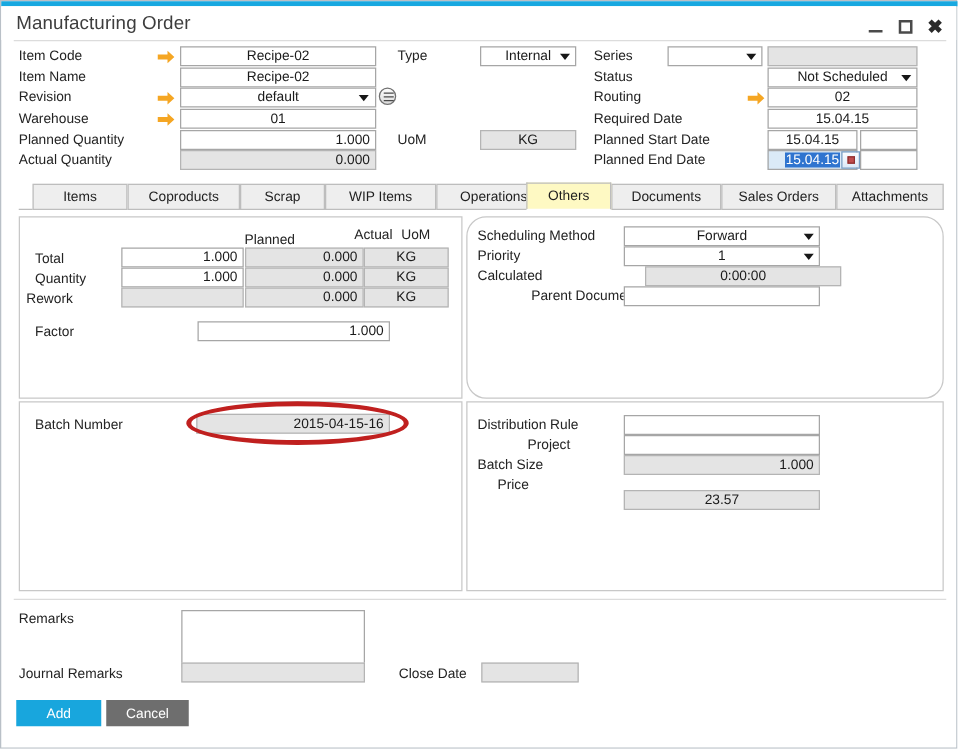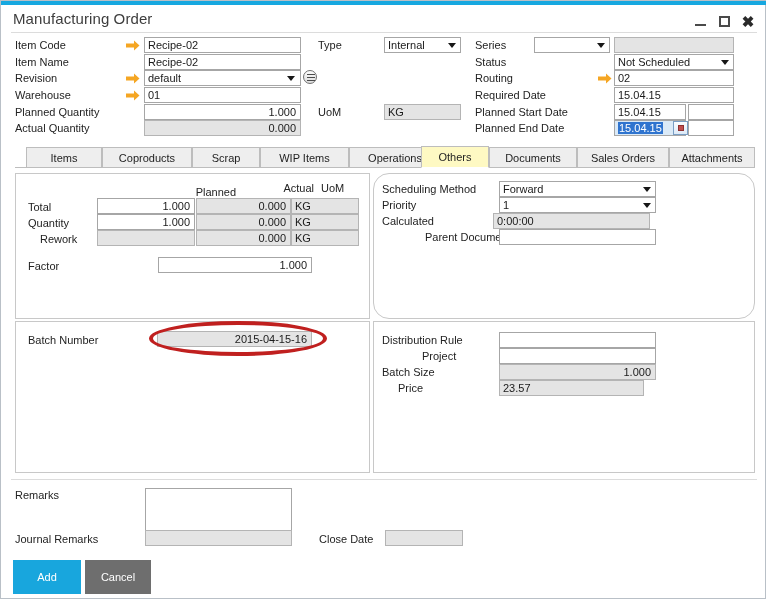--- a/index.html
+++ b/index.html
@@ -54,21 +54,21 @@
     position:absolute;width:14px;height:11px;
   }
   .arrow svg{display:block;}
 
   .fld{
     position:absolute;box-sizing:border-box;
     border:1px solid #a6a6a6;background:#ffffff;
     height:16px;font-size:11px;color:#1a1a1a;
     padding:1px 3px 0 3px;line-height:13px;
     font-family:"Liberation Sans", sans-serif;
-    overflow:hidden;white-space:nowrap;
+    overflow:hidden;white-space:nowrap;text-align:center;
   }
   .fld.ro{background:#e4e4e4;border:1px solid #b4b4b4;}
   .fld.num{text-align:right;padding-right:4px;}
   .fld.sel{background:#ffffff;}
   .dd-arrow{
     position:absolute;width:0;height:0;
     border-left:4px solid transparent;border-right:4px solid transparent;
     border-top:5px solid #171717;
   }
   .circ-btn{
@@ -115,21 +115,21 @@
   
   .ellipse{
     position:absolute;box-sizing:border-box;
     border:4px solid #c0201f;border-radius:50%;
     pointer-events:none;z-index:20;
   }
 
   
   .bottom-sep{position:absolute;left:10px;top:478px;width:746px;height:1px;background:#dcdcdc;}
   .btn{
-    position:absolute;box-sizing:border-box;height:34px;
+    position:absolute;box-sizing:border-box;height:21px;
     display:flex;align-items:center;justify-content:center;
     font-size:11px;color:#ffffff;border:none;cursor:default;
     font-family:"Liberation Sans", sans-serif;
   }
   .btn-add{background:#18a6dd;}
   .btn-cancel{background:#6e6e6e;}
   .textarea-fld{
     position:absolute;box-sizing:border-box;
     border:1px solid #a6a6a6;background:#ffffff;
   }
@@ -256,40 +256,40 @@
     <div class="lbl" style="left:12px;top:27px;">Total</div>
     <div class="fld num" style="left:81px;top:24px;width:98px;">1.000</div>
     <div class="fld num ro" style="left:180px;top:24px;width:95px;">0.000</div>
     <div class="fld ro" style="left:275px;top:24px;width:68px;">KG</div>
 
     <div class="lbl" style="left:12px;top:43px;">Quantity</div>
     <div class="fld num" style="left:81px;top:40px;width:98px;">1.000</div>
     <div class="fld num ro" style="left:180px;top:40px;width:95px;">0.000</div>
     <div class="fld ro" style="left:275px;top:40px;width:68px;">KG</div>
 
-    <div class="lbl" style="left:24px;top:59px;">Rework</div>
+    <div class="lbl" style="left:5px;top:59px;">Rework</div>
     <div class="fld num ro" style="left:81px;top:56px;width:98px;"></div>
     <div class="fld num ro" style="left:180px;top:56px;width:95px;">0.000</div>
     <div class="fld ro" style="left:275px;top:56px;width:68px;">KG</div>
 
     <div class="lbl" style="left:12px;top:86px;">Factor</div>
     <div class="fld num" style="left:142px;top:83px;width:154px;">1.000</div>
   </div>
 
   <div class="panel" style="left:372px;top:172px;width:382px;height:146px;border-radius:16px;">
     <div class="lbl" style="left:8px;top:9px;">Scheduling Method</div>
     <div class="fld sel" style="left:125px;top:7px;width:157px;">Forward</div>
     <div class="dd-arrow" style="left:269px;top:13px;"></div>
 
     <div class="lbl" style="left:8px;top:25px;">Priority</div>
     <div class="fld sel" style="left:125px;top:23px;width:157px;">1</div>
     <div class="dd-arrow" style="left:269px;top:29px;"></div>
 
     <div class="lbl" style="left:8px;top:41px;">Calculated</div>
-    <div class="fld ro" style="left:119px;top:39px;width:157px;">0:00:00</div>
+    <div class="fld ro" style="left:142px;top:39px;width:157px;">0:00:00</div>
 
     <div class="lbl" style="left:20px;top:57px;margin-left:31px;">Parent Document</div>
     <div class="fld" style="left:125px;top:55px;width:157px;"></div>
   </div>
 
   <div class="panel" style="left:14px;top:320px;width:355px;height:152px;">
     <div class="lbl" style="left:12px;top:12px;">Batch Number</div>
     <div class="fld num ro" style="left:141px;top:9px;width:155px;">2015-04-15-16</div>
   </div>
 
@@ -299,21 +299,21 @@
     <div class="lbl" style="left:8px;top:12px;">Distribution Rule</div>
     <div class="fld" style="left:125px;top:10px;width:157px;"></div>
 
     <div class="lbl" style="left:8px;top:28px;margin-left:40px;">Project</div>
     <div class="fld" style="left:125px;top:26px;width:157px;"></div>
 
     <div class="lbl" style="left:8px;top:44px;">Batch Size</div>
     <div class="fld num ro" style="left:125px;top:42px;width:157px;">1.000</div>
 
     <div class="lbl" style="left:8px;top:60px;padding-left:16px;">Price</div>
-    <div class="fld ro" style="left:125px;top:58px;width:145px;">23.57</div>
+    <div class="fld ro" style="left:125px;top:70px;width:157px;">23.57</div>
   </div>
 
   <div class="bottom-sep"></div>
 
   <div class="lbl" style="left:14px;top:488px;">Remarks</div>
   <div class="textarea-fld" style="left:144px;top:487px;width:147px;height:46px;"></div>
 
   <div class="lbl" style="left:14px;top:532px;">Journal Remarks</div>
   <div class="fld ro" style="left:144px;top:529px;width:147px;"></div>
 

